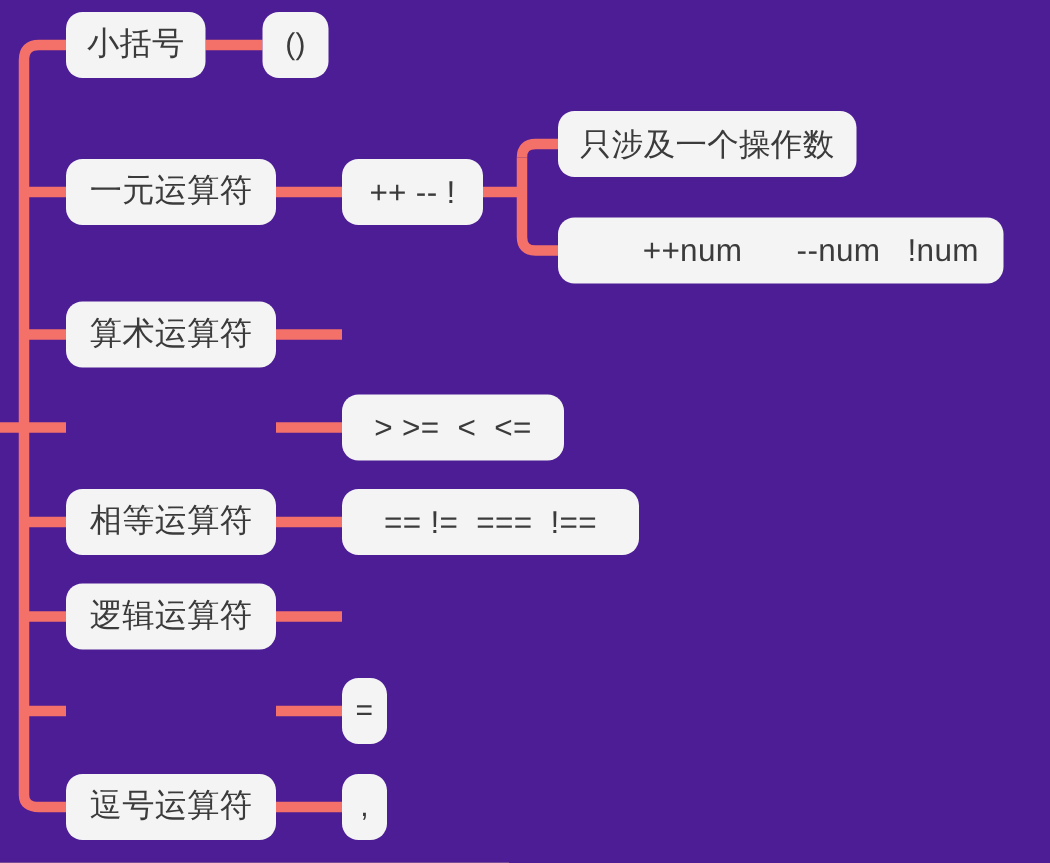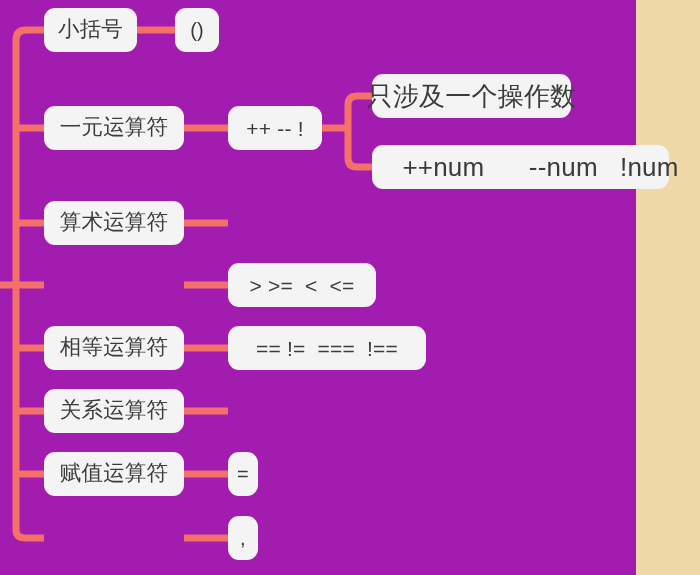--- a/index.html
+++ b/index.html
@@ -9,23 +9,23 @@
   }
   body {
     width: 700px;
     height: 575px;
     overflow: hidden;
     background: #efd9a8;
     font-family: "Liberation Sans", "DejaVu Sans", sans-serif;
   }
   #mindmap {
     position: relative;
-    width: 636px;
+    width: 700px;
     height: 575px;
-    background: #a21caf;
+    background: #4c1d95;
   }
   #connector-layer {
     position: absolute;
     left: 0;
     top: 0;
     width: 700px;
     height: 575px;
     pointer-events: none;
   }
   .node {
@@ -46,21 +46,21 @@
   .node.topic {
     font-size: 21.5px;
   }
   .node.value {
     font-size: 21px;
   }
   .node.small {
     font-size: 20px;
   }
   .node.wide {
-    font-size: 26px;
+    font-size: 21px;
   }
 </style>
 </head>
 <body>
 
 <div id="mindmap">
 
   <svg id="connector-layer" width="700" height="575" viewBox="0 0 700 575" fill="none">
 
     <path d="M 0 285 L 16 285" stroke="#f4716a" stroke-width="7" stroke-linecap="butt"></path>
@@ -121,27 +121,27 @@
   </div>
 
   <div class="node topic" style="left:44px; top:326px; width:140px; height:44px;">
     <span>相等运算符</span>
   </div>
   <div class="node value" style="left:228px; top:326px; width:198px; height:44px;">
     <span>== !=  ===  !==</span>
   </div>
 
   <div class="node topic" style="left:44px; top:389px; width:140px; height:44px;">
-    <span>关系运算符</span>
+    <span>逻辑运算符</span>
   </div>
 
-  <div class="node topic" style="left:44px; top:452px; width:140px; height:44px;">
-    <span>赋值运算符</span>
-  </div>
   <div class="node value small" style="left:228px; top:452px; width:30px; height:44px;">
     <span>=</span>
   </div>
 
+  <div class="node topic" style="left:44px; top:516px; width:140px; height:44px;">
+    <span>逗号运算符</span>
+  </div>
   <div class="node value small" style="left:228px; top:516px; width:30px; height:44px;">
     <span>,</span>
   </div>
 
 </div>
 
 </body></html>

